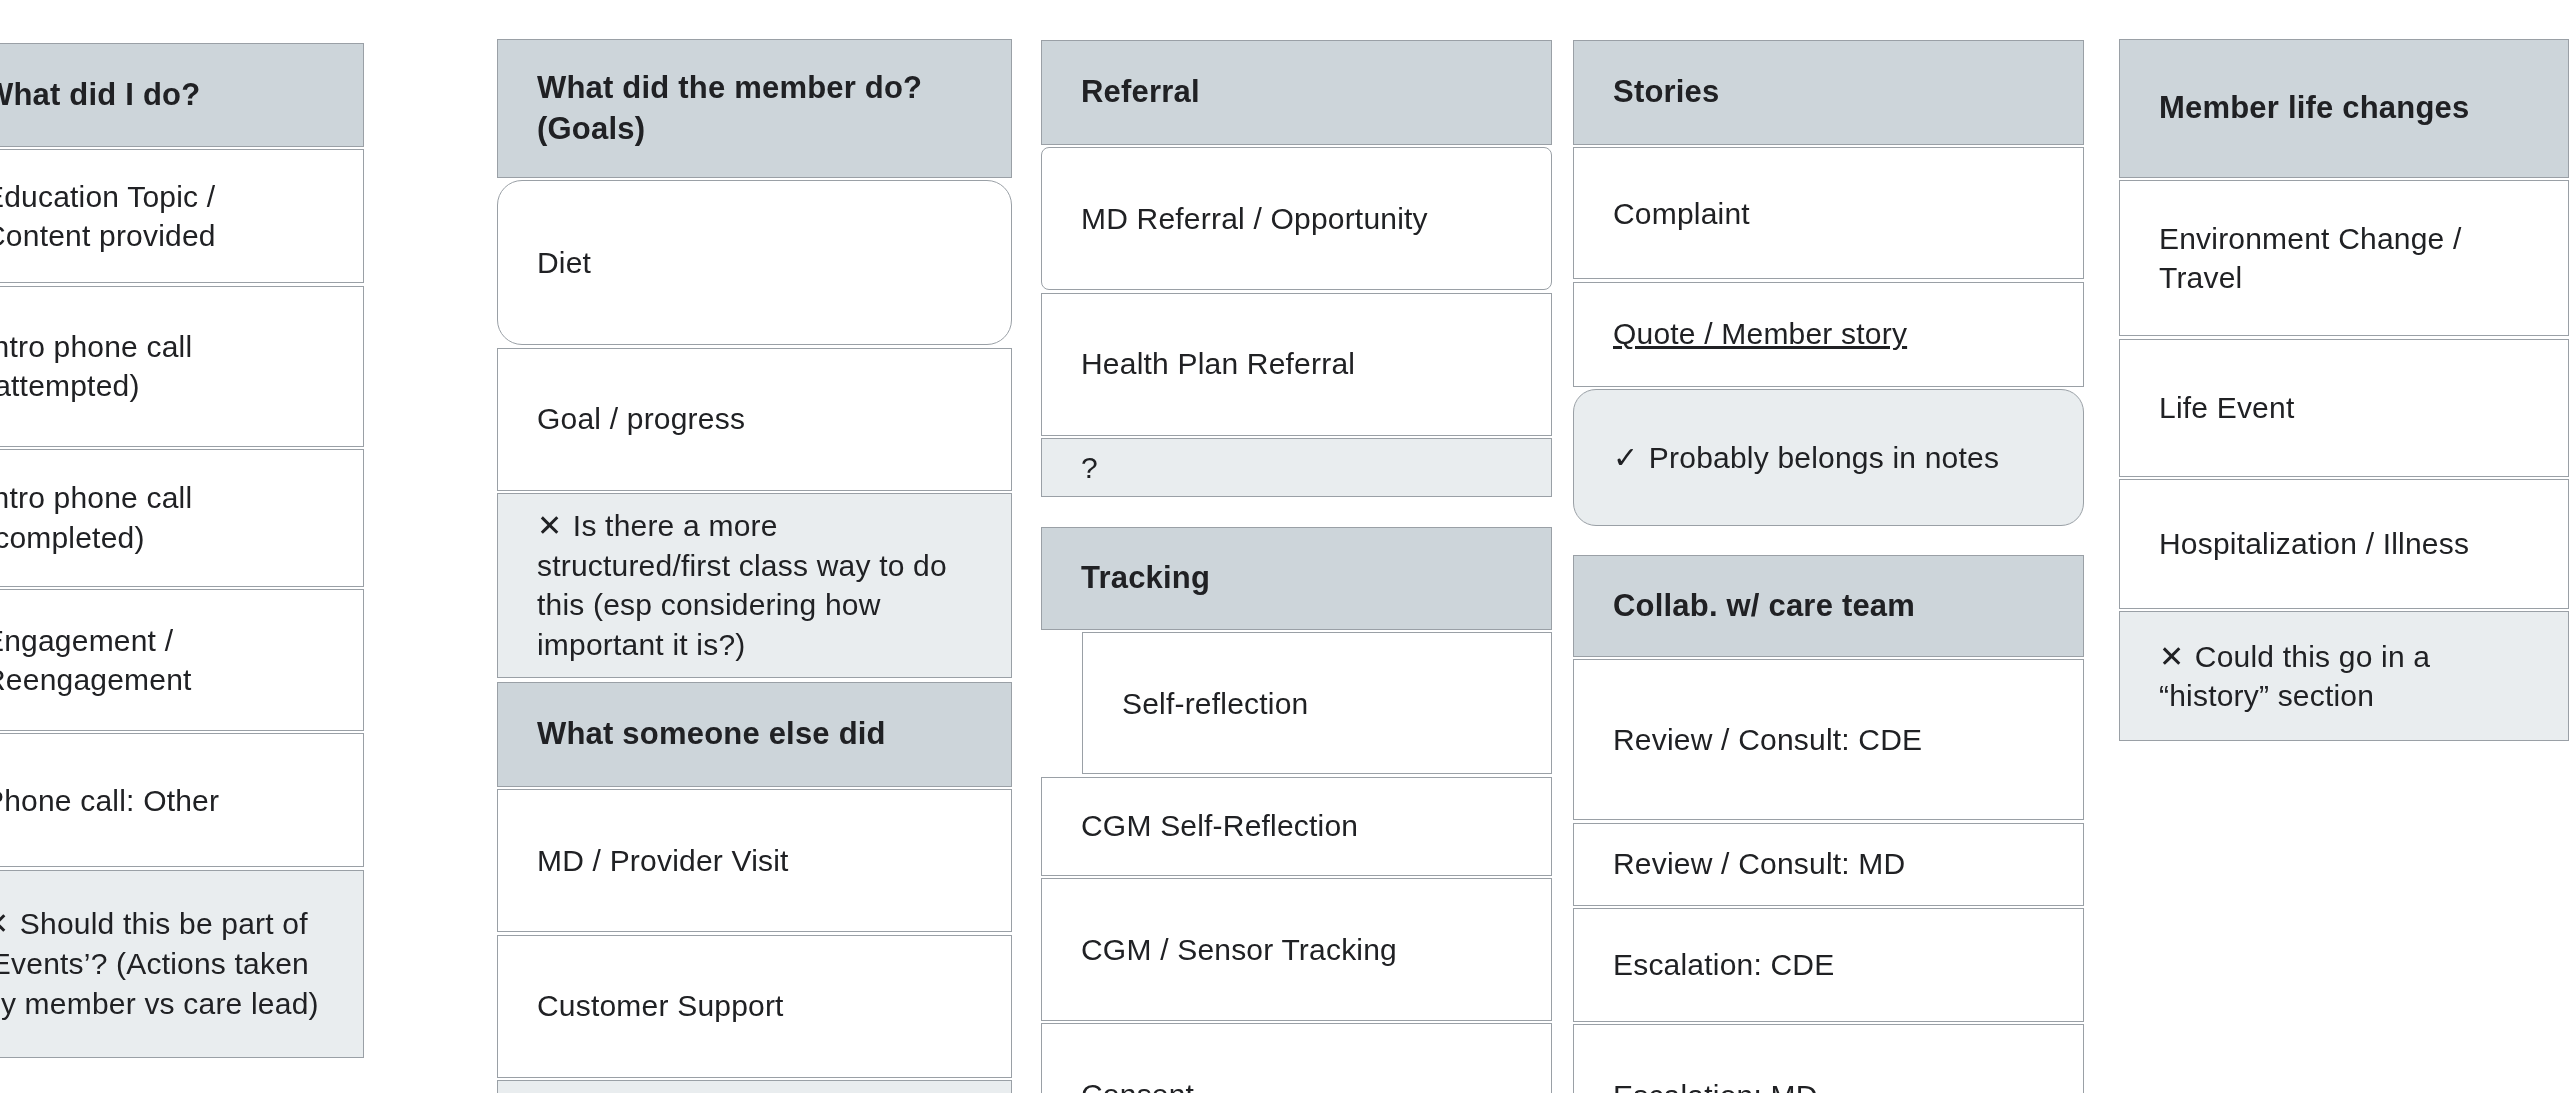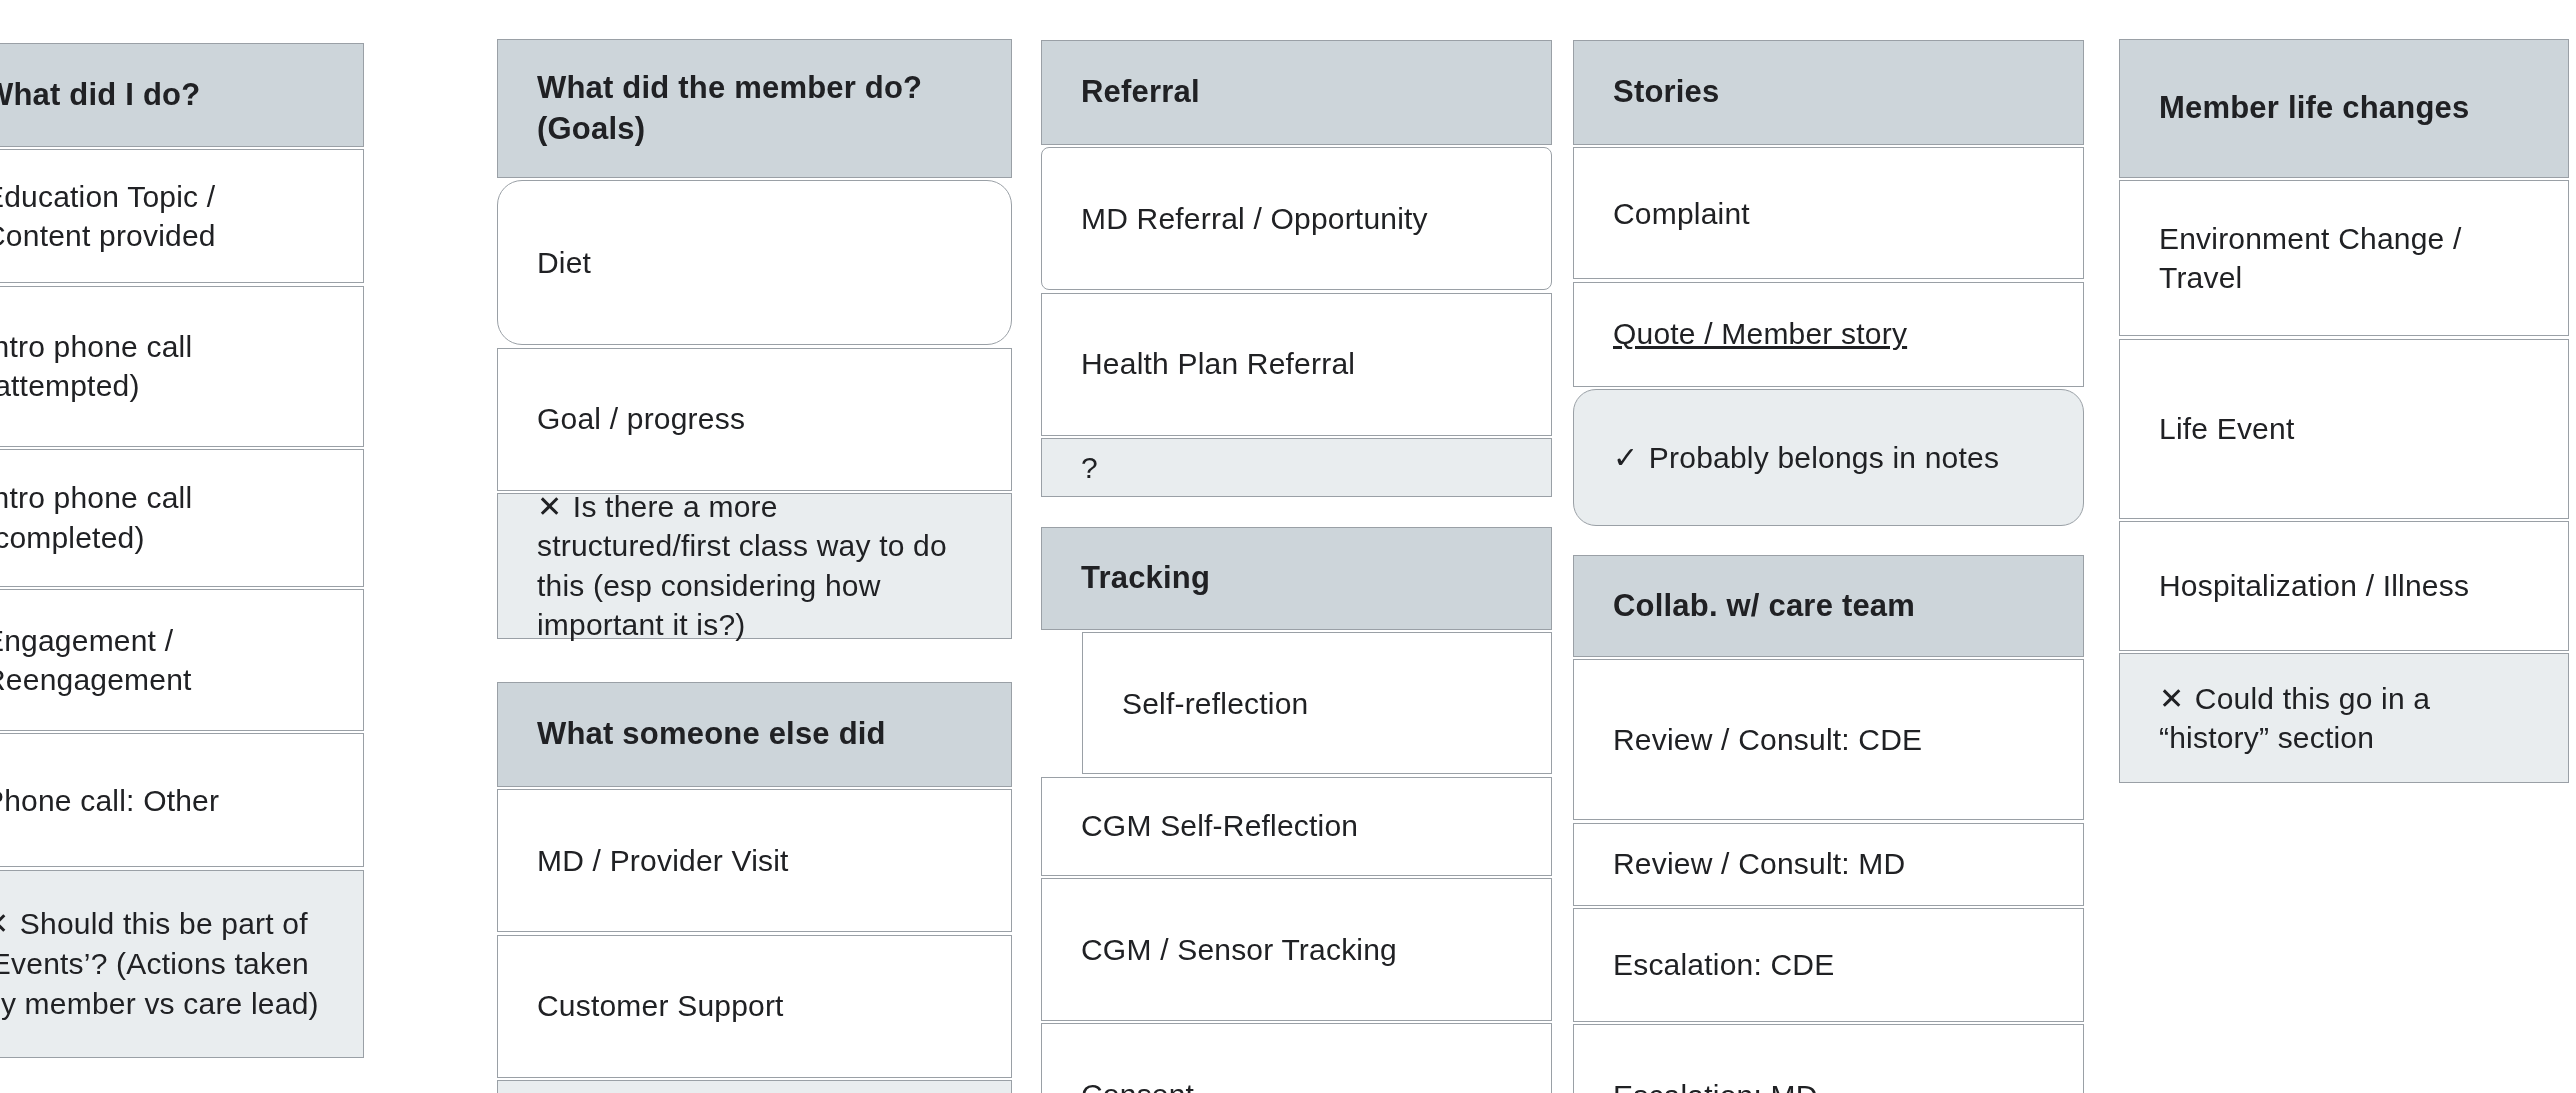--- a/index.html
+++ b/index.html
@@ -76,21 +76,21 @@
     <div class="group" style="top:39px;">
       <div class="card header" style="height:139px;">
         <span class="txt">What did the member do? (Goals)</span>
       </div>
       <div class="card" style="height:165px;border-radius:25px;">
         <span class="txt">Diet</span>
       </div>
       <div class="card" style="height:143px;">
         <span class="txt">Goal / progress</span>
       </div>
-      <div class="card note" style="height:146px;justify-content:center;">
+      <div class="card note" style="height:185px;justify-content:center;">
         <span class="wrapblock">
           <span class="note-icon">✕</span><span class="txt">Is there a more structured/first class way to do this (esp considering how important it is?)</span>
         </span>
       </div>
     </div>
     <div class="group" style="top:682px;">
       <div class="card header" style="height:105px;">
         <span class="txt">What someone else did</span>
       </div>
       <div class="card" style="height:143px;">
@@ -176,21 +176,21 @@
   </div>
 
   <div class="column" style="left:2119px;width:450px;">
     <div class="group" style="top:39px;">
       <div class="card header" style="height:139px;">
         <span class="txt">Member life changes</span>
       </div>
       <div class="card" style="height:156px;">
         <span class="txt">Environment Change / Travel</span>
       </div>
-      <div class="card" style="height:180px;text-align:center;">
+      <div class="card" style="height:138px;text-align:center;">
         <span class="txt">Life Event</span>
       </div>
       <div class="card" style="height:130px;">
         <span class="txt">Hospitalization / Illness</span>
       </div>
       <div class="card note" style="height:130px;">
         <span class="wrapblock">
           <span class="note-icon">✕</span><span class="txt">Could this go in a “history” section</span>
         </span>
       </div>

